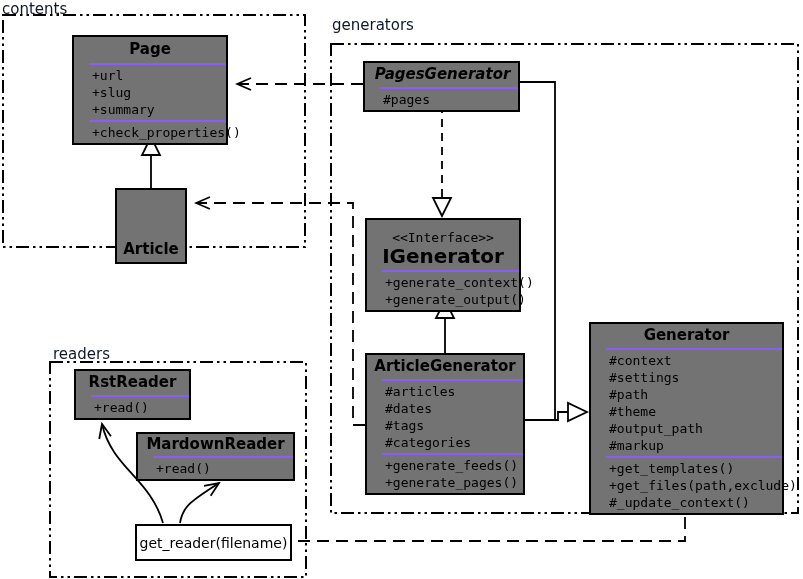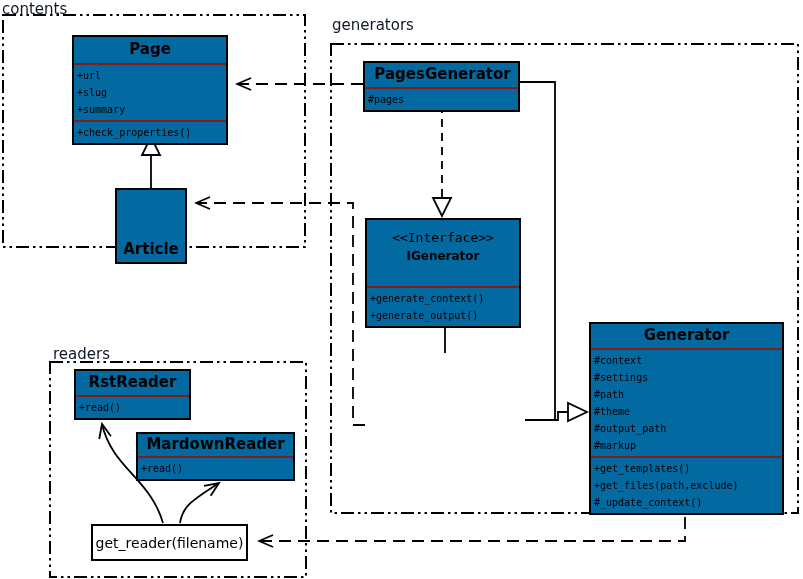--- a/index.html
+++ b/index.html
@@ -11,45 +11,47 @@
     color:#000;
     overflow:hidden;
   }
   #wires{position:absolute;left:0;top:0;z-index:1;}
   .pkg-label{
     position:absolute;z-index:3;
     font-size:15px;line-height:18px;color:#0f172a;
   }
   .uml-class{
     position:absolute;z-index:2;
-    background:#0369a1;border:2px solid #000;
+    background:#737373;border:2px solid #000;
     box-sizing:border-box;
   }
   .uml-title{
     text-align:center;font-weight:bold;font-size:15px;
     padding:3px 6px 4px 6px;line-height:19px;
   }
   .uml-stereo{
     text-align:center;font-family:"DejaVu Sans Mono", monospace;
     font-weight:normal;font-size:13px;line-height:16px;padding-top:10px;
   }
   .uml-title-name{
-    text-align:center;font-weight:bold;font-size:12px;line-height:21px;padding-bottom:19px;
+    text-align:center;font-weight:bold;font-size:20px;line-height:21px;padding-bottom:3px;
   }
   .uml-section{
-    border-top:2px solid #7f1d1d;
+    border-top:2px solid #8b5cf6;
     font-family:"DejaVu Sans Mono", monospace;
-    font-size:10px;line-height:17px;
+    font-size:13px;line-height:17px;
     padding:2px 3px;
     white-space:nowrap;
+    margin-left:15px;
   }
   .plain-box{
     position:absolute;z-index:2;background:#fff;border:2px solid #000;
     box-sizing:border-box;display:flex;align-items:center;justify-content:center;
     font-size:14px;
+    margin-left:44px;
   }
 </style>
 </head>
 <body>
 
 <div id="canvas">
 
   <svg id="wires" width="803" height="579" viewBox="0 0 803 579">
     <defs>
       <marker id="openarrow" markerWidth="17" markerHeight="15" refX="15" refY="7" orient="auto" markerUnits="userSpaceOnUse">
@@ -106,37 +108,50 @@
     <div class="uml-section">
       <div>+check_properties()</div>
     </div>
   </div>
 
   <div class="uml-class" style="left:115px;top:188px;width:72px;">
     <div class="uml-title" style="padding:2px 4px 3px 4px;margin-top:48px;">Article</div>
   </div>
 
   <div class="uml-class" style="left:363px;top:61px;width:157px;">
-    <div class="uml-title" style="padding:2px 6px 3px 8px;">PagesGenerator</div>
+    <div class="uml-title" style="padding:2px 6px 3px 8px;font-style:italic;">PagesGenerator</div>
     <div class="uml-section">
       <div>#pages</div>
     </div>
   </div>
 
   <div class="uml-class" style="left:365px;top:218px;width:156px;">
     <div>
       <div class="uml-stereo">&lt;&lt;Interface&gt;&gt;</div>
       <div class="uml-title-name">IGenerator</div>
     </div>
     <div class="uml-section">
       <div>+generate_context()</div>
       <div>+generate_output()</div>
     </div>
   </div>
 
+  <div class="uml-class" style="left:365px;top:353px;width:160px;">
+    <div class="uml-title" style="padding:2px 6px 3px 6px;">ArticleGenerator</div>
+    <div class="uml-section">
+      <div>#articles</div>
+      <div>#dates</div>
+      <div>#tags</div>
+      <div>#categories</div>
+    </div>
+    <div class="uml-section">
+      <div>+generate_feeds()</div>
+      <div>+generate_pages()</div>
+    </div>
+  </div>
 
   <div class="uml-class" style="left:589px;top:322px;width:195px;">
     <div class="uml-title" style="padding:2px 6px 3px 6px;">Generator</div>
     <div class="uml-section">
       <div>#context</div>
       <div>#settings</div>
       <div>#path</div>
       <div>#theme</div>
       <div>#output_path</div>
       <div>#markup</div>

